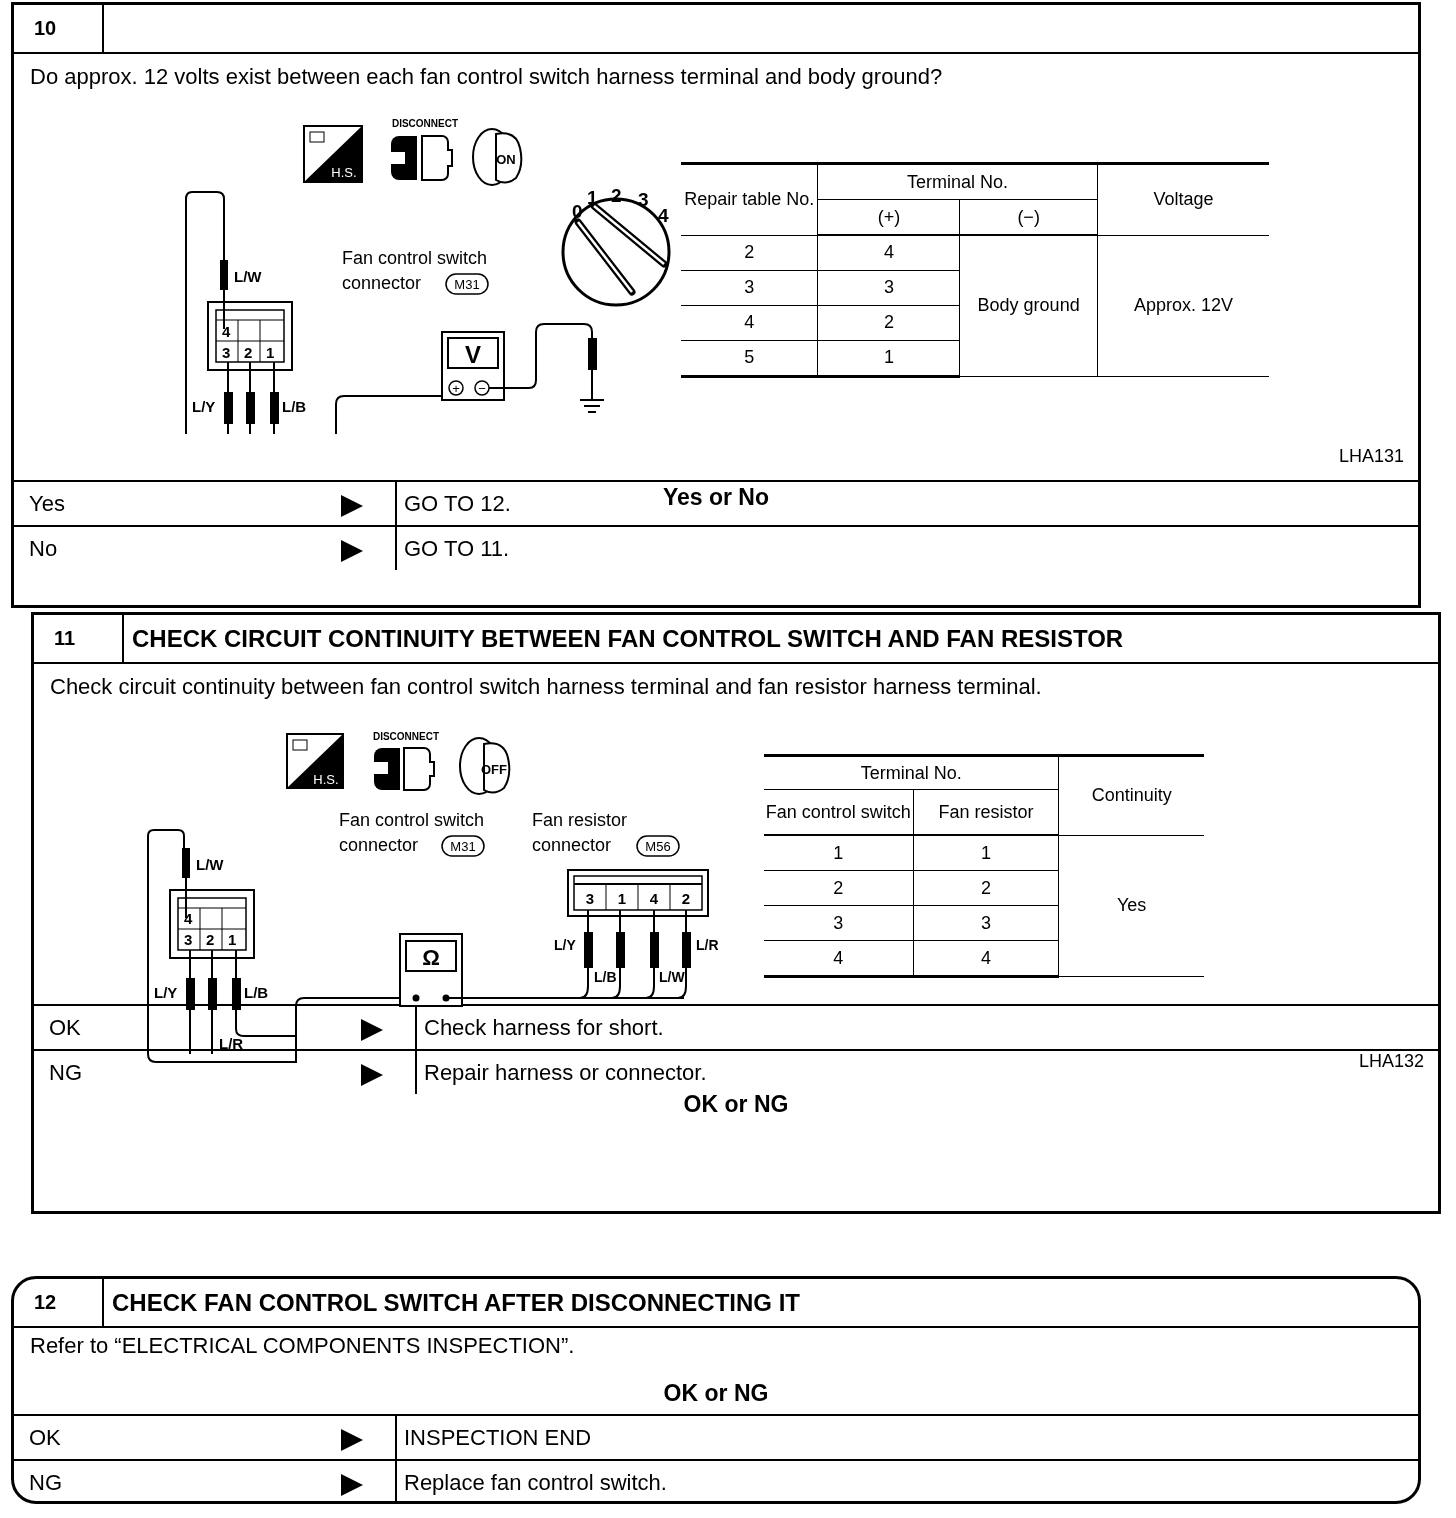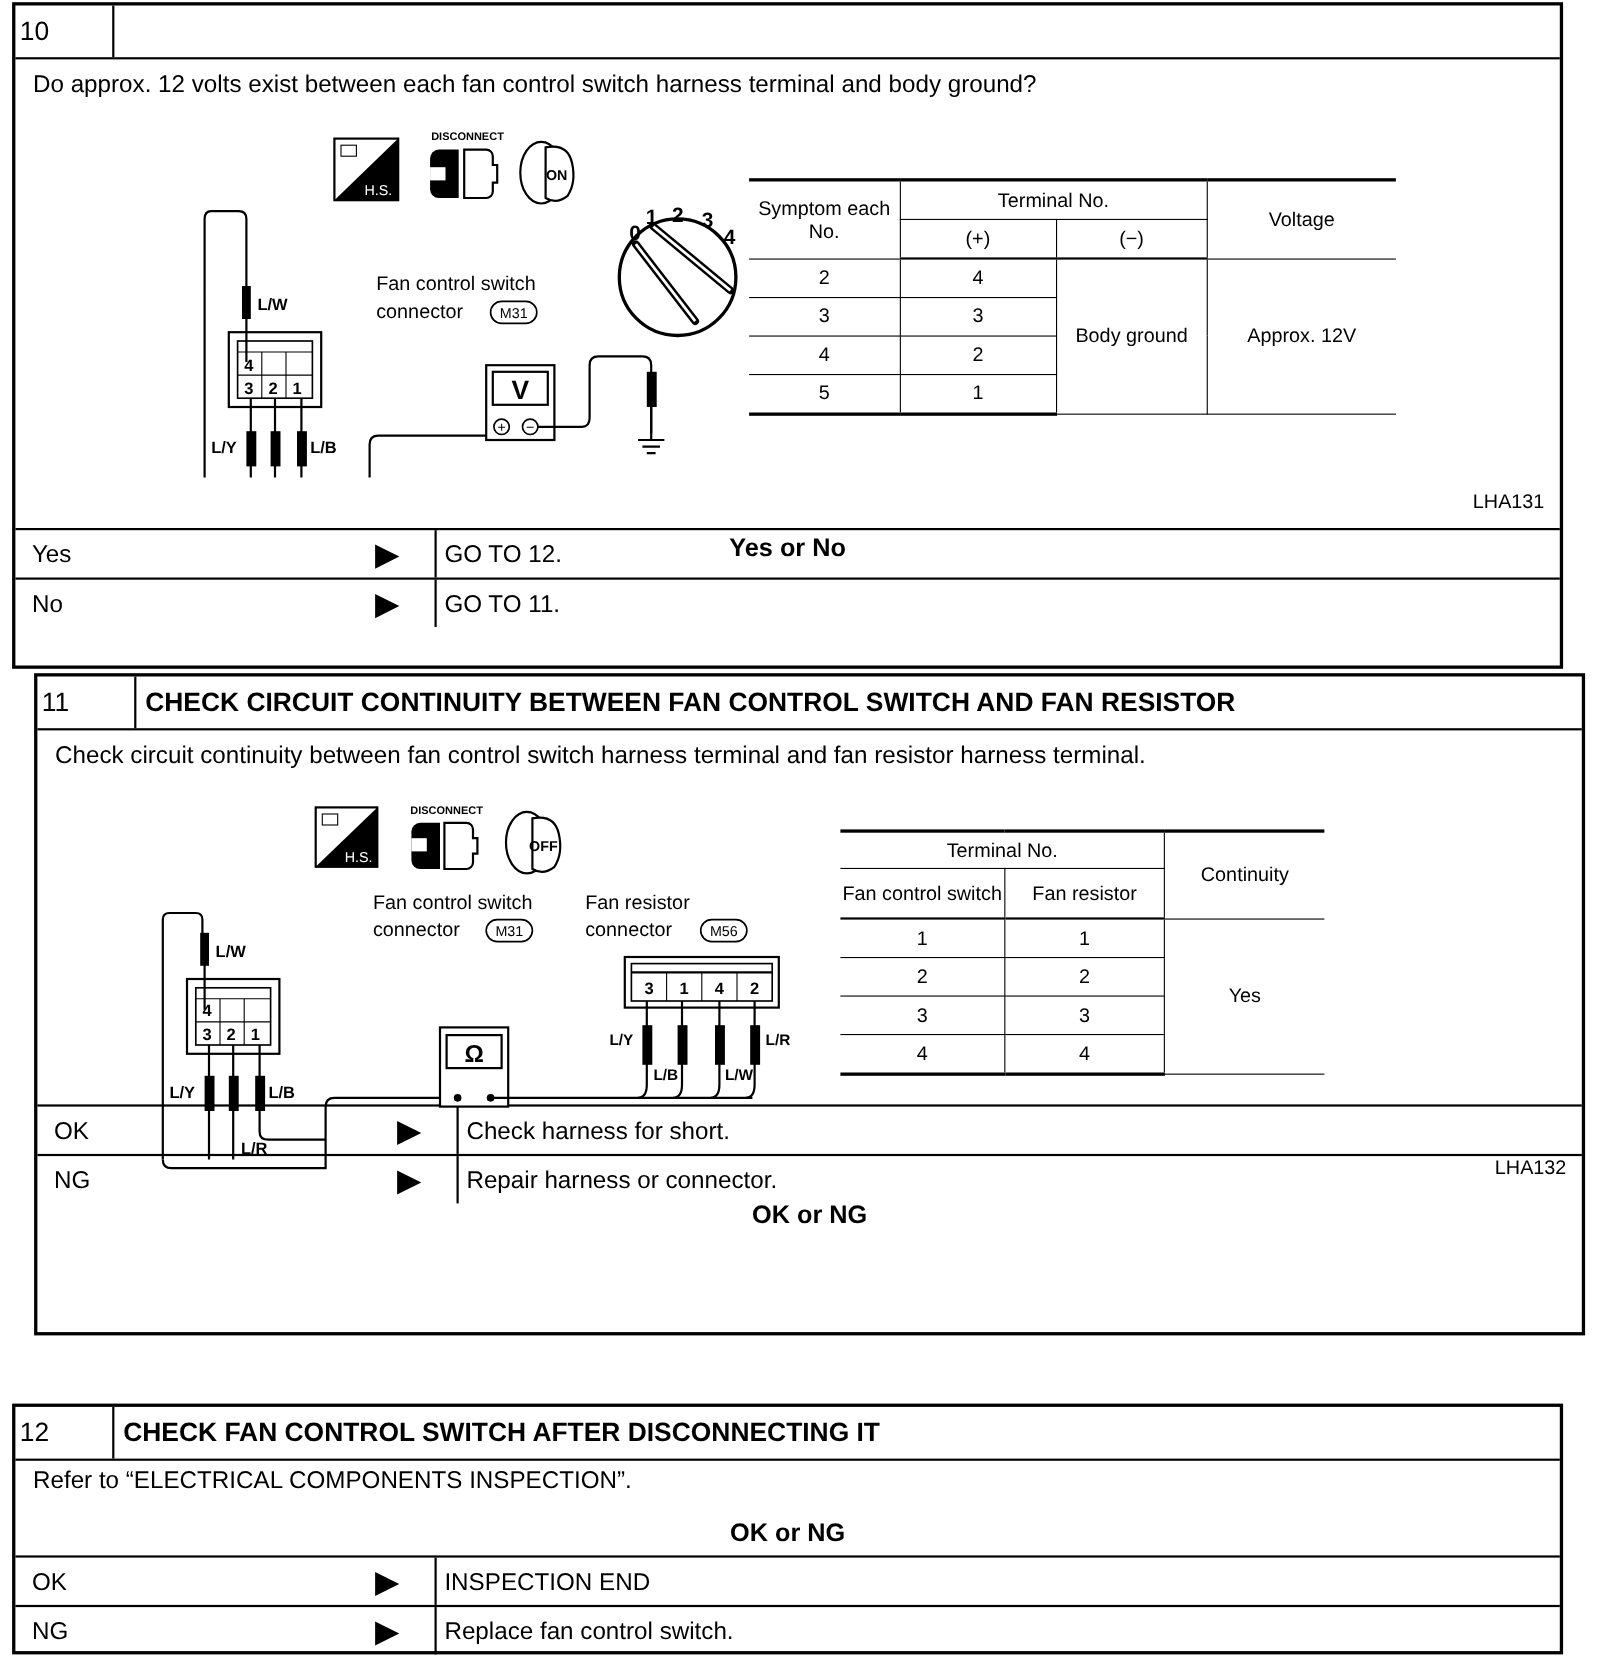--- a/index.html
+++ b/index.html
@@ -1,19 +1,19 @@
 <!DOCTYPE html>
 <html><head>
 <meta charset="utf-8">
 <style>
   html,body{margin:0;padding:0;background:#fff;}
   body{width:1456px;height:1518px;position:relative;font-family:"Liberation Sans",sans-serif;color:#000;overflow:hidden;}
   .step{position:absolute;left:11px;width:1410px;border:3px solid #000;box-sizing:border-box;background:#fff;}
   .step-head{display:flex;height:47px;border-bottom:2px solid #000;}
-  .step-num{width:90px;border-right:2px solid #000;font-weight:normal;font-size:24px;line-height:47px;padding-left:4px;box-sizing:border-box;}
+  .step-num{width:90px;border-right:2px solid #000;font-weight:bold;font-size:20px;line-height:47px;padding-left:20px;box-sizing:border-box;}
   .step-title{flex:1;font-weight:bold;font-size:24px;line-height:47px;padding-left:8px;}
   .step-body{position:relative;}
   .instr{position:absolute;left:16px;font-size:22px;}
   .fig-code{position:absolute;right:14px;font-size:18px;}
   .question{position:absolute;left:0;right:0;text-align:center;font-weight:bold;font-size:23px;}
   .results{border-top:2px solid #000;}
   .res-row{display:flex;height:43px;border-bottom:2px solid #000;font-size:22px;}
   .res-row:last-child{border-bottom:none;}
   .res-label{width:383px;border-right:2px solid #000;position:relative;padding-left:15px;line-height:43px;box-sizing:border-box;}
   .res-arrow{position:absolute;right:32px;top:13px;width:0;height:0;border-top:11px solid transparent;border-bottom:11px solid transparent;border-left:22px solid #000;}
@@ -125,21 +125,21 @@
         <line x1="428" y1="256" x2="428" y2="286" stroke="#000" stroke-width="2"></line>
         <line x1="416" y1="286" x2="440" y2="286" stroke="#000" stroke-width="2"></line>
         <line x1="420" y1="292" x2="436" y2="292" stroke="#000" stroke-width="2"></line>
         <line x1="424" y1="298" x2="432" y2="298" stroke="#000" stroke-width="2"></line>
       </g>
     </svg>
 
     <table class="spec" style="left:667px;top:108px;width:588px;">
       <tbody>
           <tr class="top">
-        <th rowspan="2" style="width:135px;height:34px;">Symptom each No.</th>
+        <th rowspan="2" style="width:135px;height:34px;">Repair table No.</th>
         <th colspan="2" style="height:32px;">Terminal No.</th>
         <th rowspan="2" style="width:170px;margin-left:46px;">Voltage</th>
       </tr>
       <tr>
         <th class="thick-b" style="width:140px;height:32px;">(+)</th>
         <th class="thick-b" style="width:135px;">(−)</th>
       </tr>
       <tr>
         <td style="height:32px;">2</td>
         <td>4</td>
@@ -312,21 +312,21 @@
       <div class="res-label"><span>OK</span><span class="res-arrow"></span></div>
       <div class="res-action">Check harness for short.</div>
     </div>
     <div class="res-row">
       <div class="res-label"><span>NG</span><span class="res-arrow"></span></div>
       <div class="res-action">Repair harness or connector.</div>
     </div>
   </div>
 </div>
 
-<div class="step" style="top:1276px;height:228px;">
+<div class="step" style="top:1276px;height:228px;border-radius:25px;">
   <div class="step-head">
     <div class="step-num">12</div>
     <div class="step-title">CHECK FAN CONTROL SWITCH AFTER DISCONNECTING IT</div>
   </div>
   <div class="step-body" style="height:86px;">
     <div class="instr" style="top:5px;">Refer to “ELECTRICAL COMPONENTS INSPECTION”.</div>
     <div class="question" style="top:52px;">OK or NG</div>
   </div>
   <div class="results">
     <div class="res-row">

